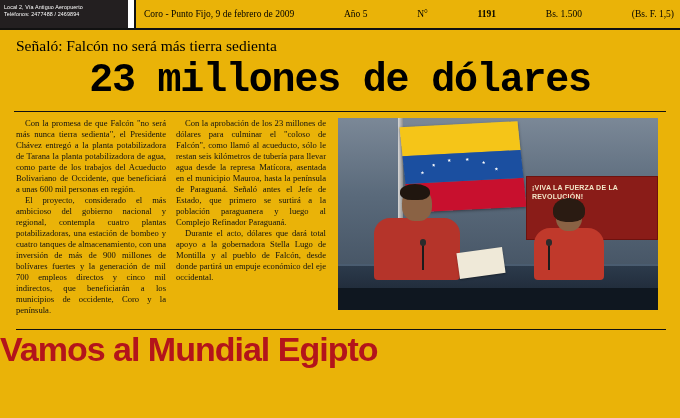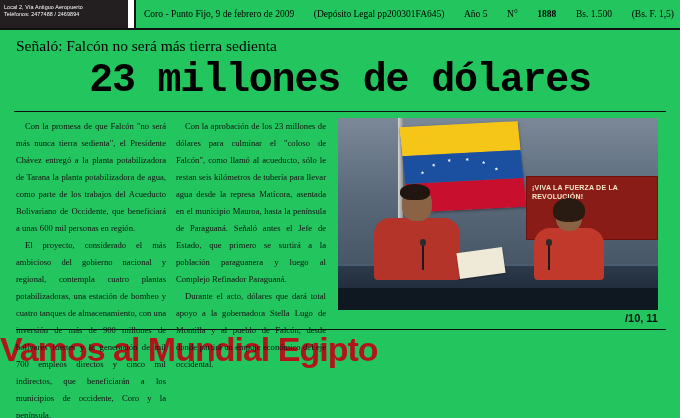--- a/index.html
+++ b/index.html
@@ -11,21 +11,21 @@
     height: 418px;
     overflow: hidden;
     background: #ffffff;
     font-family: "Liberation Serif", serif;
     color: #111;
   }
   .page {
     position: relative;
     width: 680px;
     height: 418px;
-    background: #22c55e;
+    background: #eab308;
     overflow: hidden;
   }
 
   
   .masthead {
     position: relative;
     height: 28px;
     border-bottom: 2px solid #111;
     display: flex;
     align-items: stretch;
@@ -91,21 +91,21 @@
   .body-area {
     position: relative;
     display: flex;
     padding: 6px 14px 0 16px;
     box-sizing: border-box;
     height: 215px;
   }
   .col {
     width: 160px;
     font-size: 8.6px;
-    line-height: 17px;
+    line-height: 11px;
     text-align: justify;
     color: #111;
     padding-right: 10px;
     box-sizing: border-box;
   }
   .col p {
     margin: 0 0 0 0;
     text-indent: 9px;
   }
   .col p.first { text-indent: 9px; }
@@ -292,24 +292,23 @@
 <div class="page">
 
   <div class="masthead">
     <div class="masthead-left">
       <div>Local 2, Vía Antiguo Aeropuerto</div>
       <div>Teléfonos: 2477488 / 2469894</div>
     </div>
     <div class="masthead-rule"></div>
     <div class="masthead-right">
       <span class="seg">Coro - Punto Fijo,  9 de febrero de 2009</span>
-      <span class="seg">(Depósito Legal pp200301FA645)</span>
       <span class="seg">Año 5</span>
       <span class="seg">N°</span>
-      <span class="seg bold">1888</span>
+      <span class="seg bold">1191</span>
       <span class="seg">Bs. 1.500</span>
       <span class="seg">(Bs. F. 1,5)</span>
     </div>
   </div>
 
   <div class="kicker">Señaló: Falcón no será más tierra sedienta</div>
 
   <div class="headline">
     <span>23 millones de dólares</span>
   </div>
@@ -364,20 +363,19 @@
           <div class="head">
             <div class="hair"></div>
           </div>
           <div class="body"></div>
         </div>
 
         <div class="papers"></div>
         <div class="mic m1"></div>
         <div class="mic m2"></div>
       </div>
-      <div class="photo-caption">/10, 11</div>
     </div>
   </div>
 
   <hr class="bottom-rule">
   <div class="teaser">Vamos al Mundial Egipto</div>
 
 </div>
 
 </body></html>

